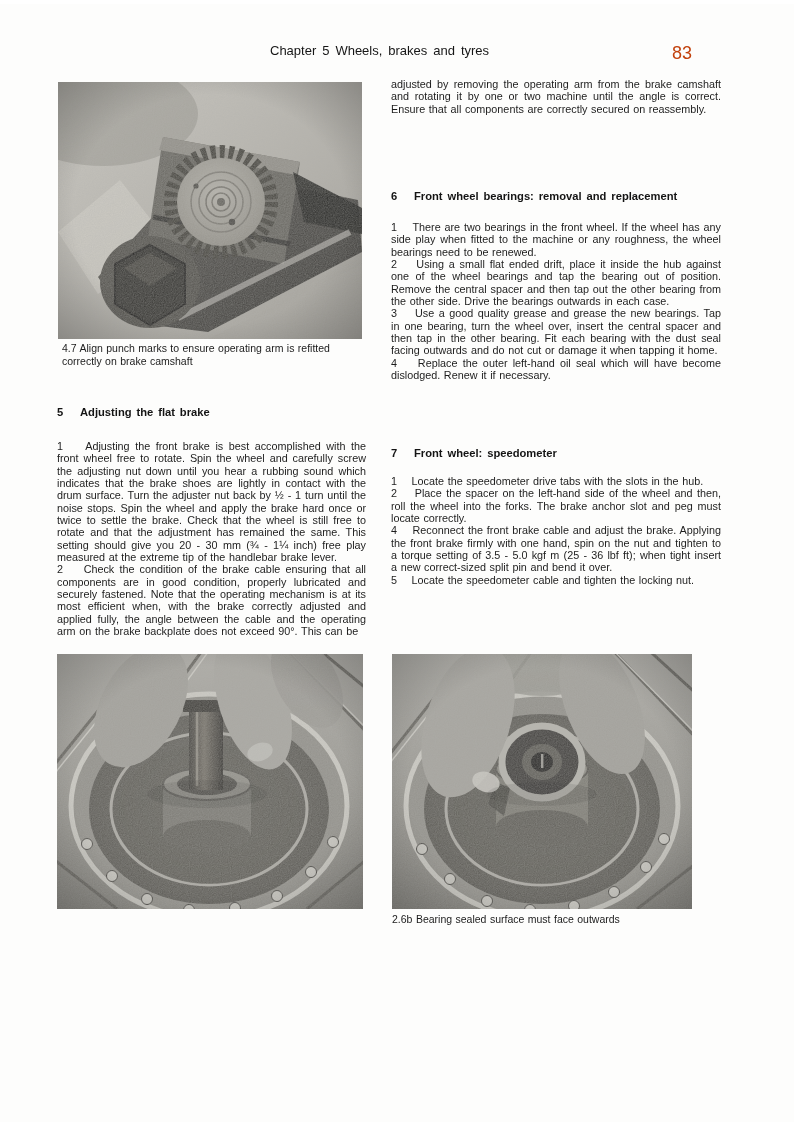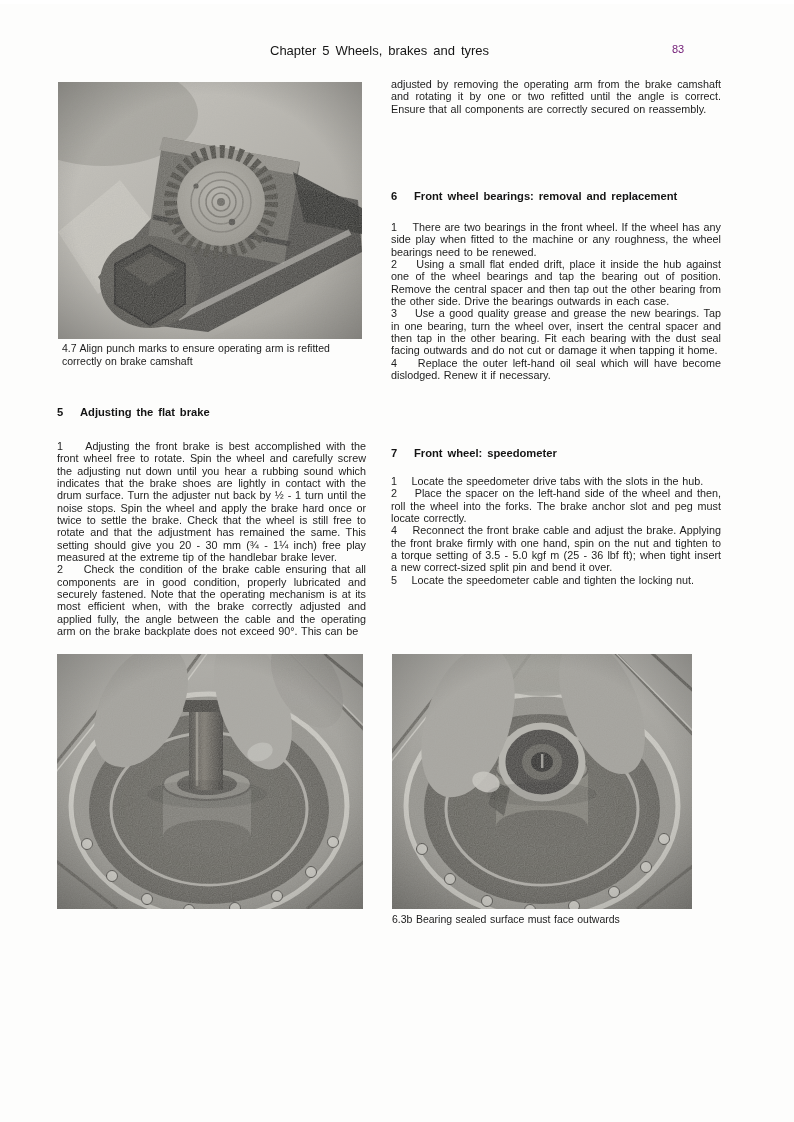--- a/index.html
+++ b/index.html
@@ -6,21 +6,21 @@
   .page {
     position:relative; width:794px; height:1122px; margin:4px auto;
     background:#fdfdfc; font-family:Liberation Sans, sans-serif;
     color:#1d1d1d; overflow:hidden;
   }
   .pg-header-title {
     position:absolute; left:270px; top:39px;
     font-size:13px; word-spacing:0.18em; color:#161616;
   }
   .pg-header-num {
-    position:absolute; left:672px; top:39px; font-size:11px; color:#701a75;
+    position:absolute; left:672px; top:39px; font-size:18px; color:#c2410c;
   }
   .textcol {
     position:absolute; font-size:10.8px; line-height:12.35px;
     text-align:justify; word-spacing:0.06em; color:#1d1d1d;
   }
   .textcol p { margin:0; }
   .sec-heading {
     position:absolute; display:flex; font-weight:bold; font-size:11.2px;
     word-spacing:0.16em; color:#141414;
   }
@@ -99,21 +99,21 @@
   <div class="sec-heading" style="left:57px;top:402px;width:309px">
     <span class="hnum">5</span>
     <span class="htitle">Adjusting the flat brake</span>
   </div>
   <div class="textcol" style="left:57px;top:436px;width:309px">
     <p>1&nbsp;&nbsp;&nbsp;&nbsp;Adjusting the front brake is best accomplished with the front wheel free to rotate. Spin the wheel and carefully screw the adjusting nut down until you hear a rubbing sound which indicates that the brake shoes are lightly in contact with the drum surface. Turn the adjuster nut back by ½ - 1 turn until the noise stops. Spin the wheel and apply the brake hard once or twice to settle the brake. Check that the wheel is still free to rotate and that the adjustment has remained the same. This setting should give you 20 - 30 mm (¾ - 1¼ inch) free play measured at the extreme tip of the handlebar brake lever.</p>
     <p>2&nbsp;&nbsp;&nbsp;&nbsp;Check the condition of the brake cable ensuring that all components are in good condition, properly lubricated and securely fastened. Note that the operating mechanism is at its most efficient when, with the brake correctly adjusted and applied fully, the angle between the cable and the operating arm on the brake backplate does not exceed 90°. This can be</p>
   </div>
 
   <div class="textcol" style="left:391px;top:74px;width:330px">
-    <p>adjusted by removing the operating arm from the brake camshaft and rotating it by one or two refitted until the angle is correct. Ensure that all components are correctly secured on reassembly.</p>
+    <p>adjusted by removing the operating arm from the brake camshaft and rotating it by one or two machine until the angle is correct. Ensure that all components are correctly secured on reassembly.</p>
   </div>
 
   <div class="sec-heading" style="left:391px;top:186px;width:330px">
     <span class="hnum">6</span>
     <span class="htitle">Front wheel bearings: removal and replacement</span>
   </div>
   <div class="textcol" style="left:391px;top:217px;width:330px">
     <p>1&nbsp;&nbsp;&nbsp;&nbsp;There are two bearings in the front wheel. If the wheel has any side play when fitted to the machine or any roughness, the wheel bearings need to be renewed.</p>
     <p>2&nbsp;&nbsp;&nbsp;&nbsp;Using a small flat ended drift, place it inside the hub against one of the wheel bearings and tap the bearing out of position. Remove the central spacer and then tap out the other bearing from the other side. Drive the bearings outwards in each case.</p>
     <p>3&nbsp;&nbsp;&nbsp;&nbsp;Use a good quality grease and grease the new bearings. Tap in one bearing, turn the wheel over, insert the central spacer and then tap in the other bearing. Fit each bearing with the dust seal facing outwards and do not cut or damage it when tapping it home.</p>
@@ -257,15 +257,15 @@
       <rect x="149" y="100" width="2.4" height="14" fill="#9a9892"></rect>
       <ellipse cx="150" cy="12" rx="62" ry="30" fill="#98968f" opacity="0.85"></ellipse>
       <ellipse cx="76" cy="68" rx="42" ry="78" transform="rotate(18 76 68)" fill="#a5a39d"></ellipse>
       <ellipse cx="94" cy="128" rx="14" ry="10" transform="rotate(18 94 128)" fill="#cfcdc7" opacity="0.9"></ellipse>
       <ellipse cx="210" cy="52" rx="36" ry="72" transform="rotate(-22 210 52)" fill="#a19f99"></ellipse>
       <ellipse cx="150" cy="140" rx="55" ry="12" fill="#000000" opacity="0.12"></ellipse>
       <rect width="300" height="255" filter="url(#gBnoise)" opacity="0.42"></rect>
       <rect width="300" height="255" fill="url(#gBvig)"></rect>
     </svg>
   </figure>
-  <div class="caption" style="left:392px;top:909px;width:310px">6.3b Bearing sealed surface must face outwards</div>
+  <div class="caption" style="left:392px;top:909px;width:310px">2.6b Bearing sealed surface must face outwards</div>
 
 </div>
 
 </body></html>

